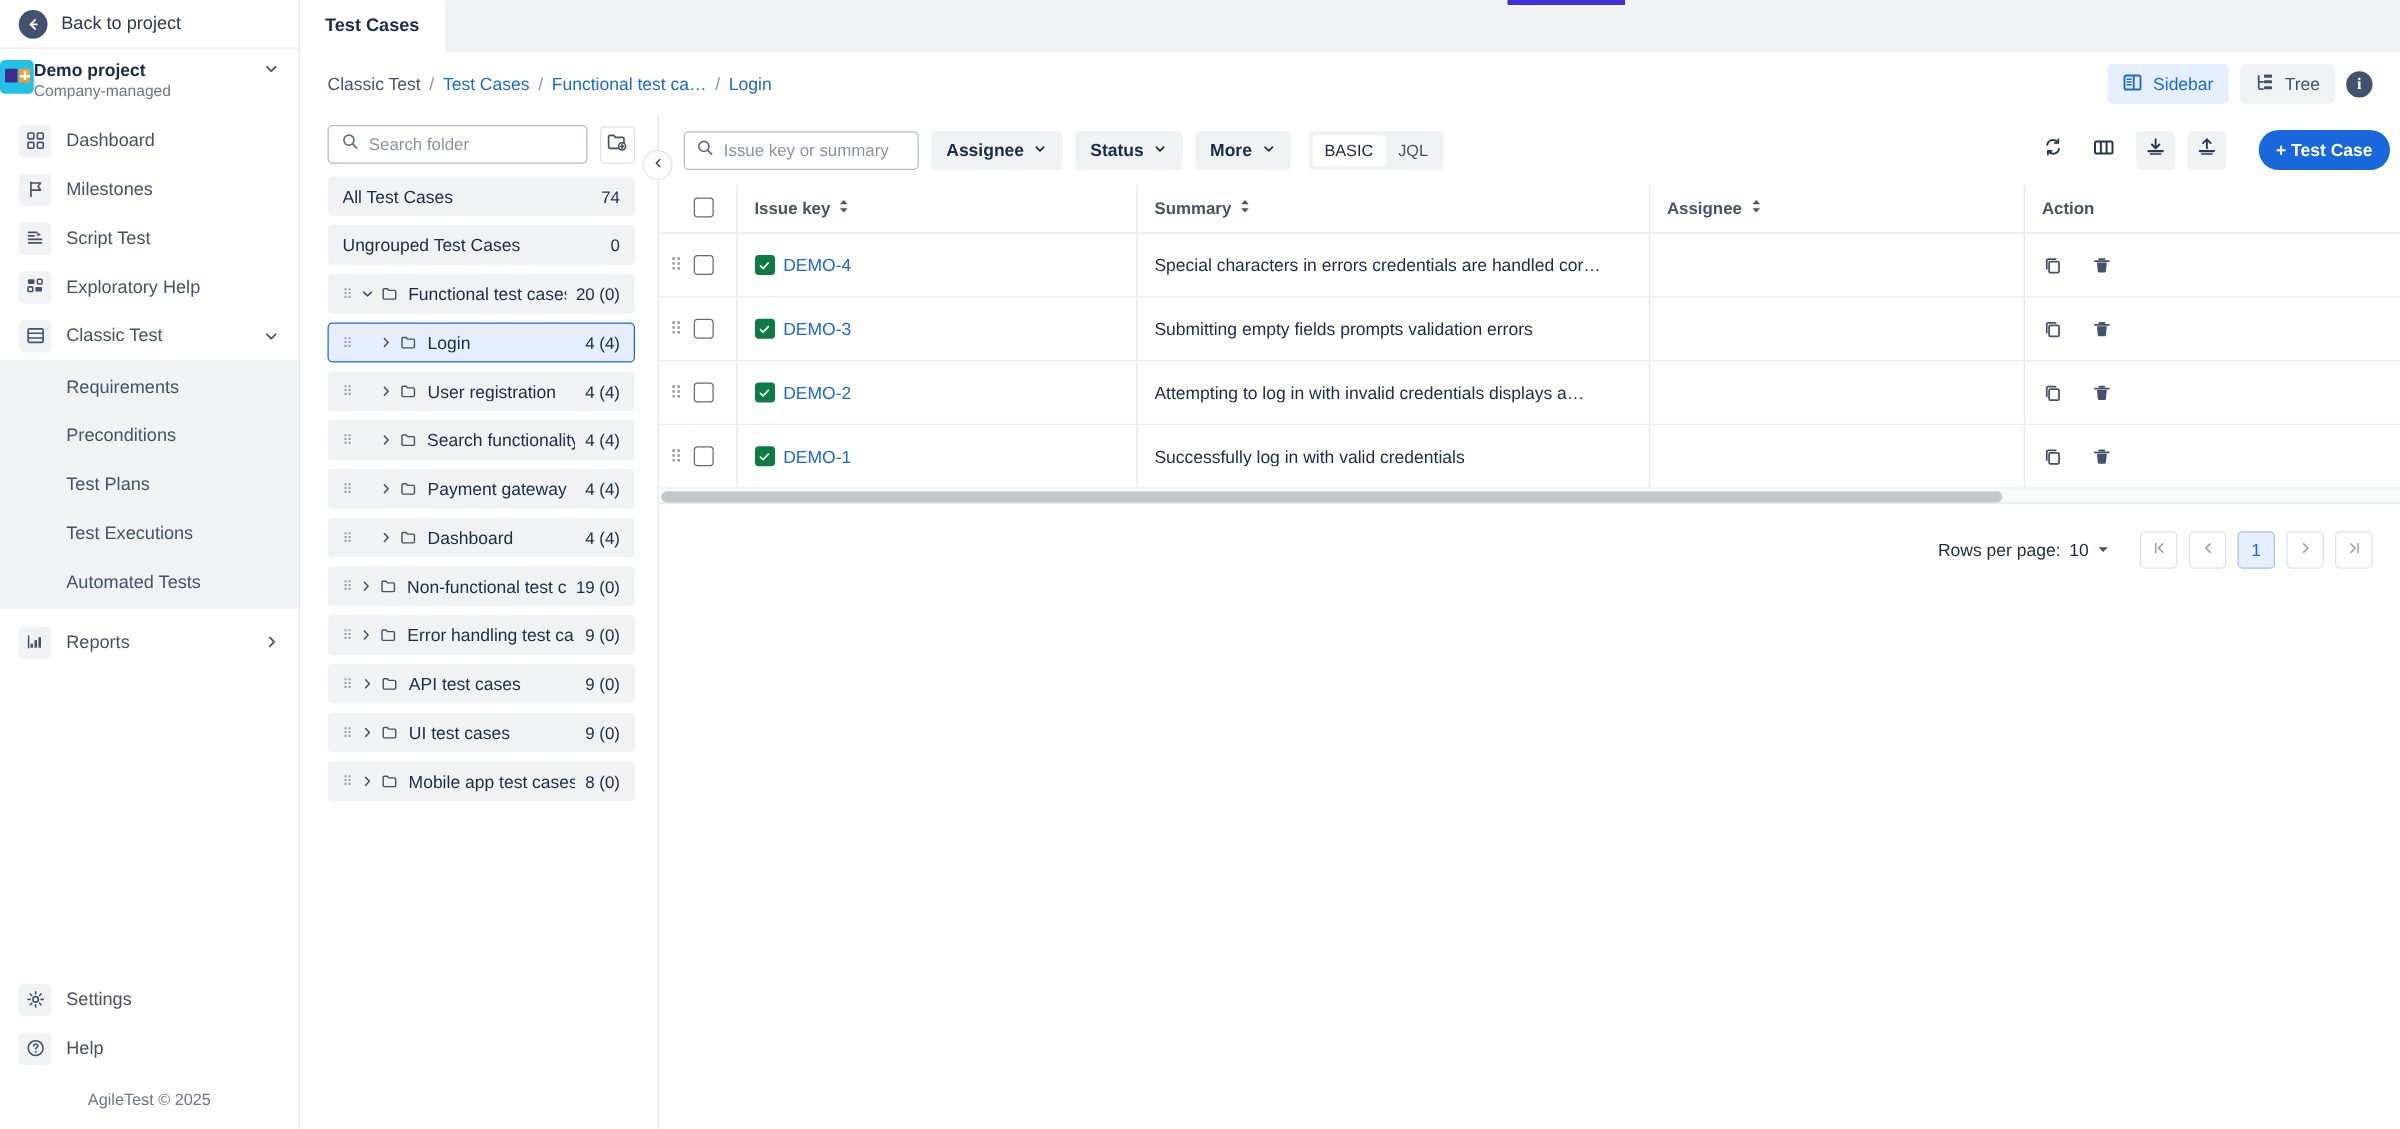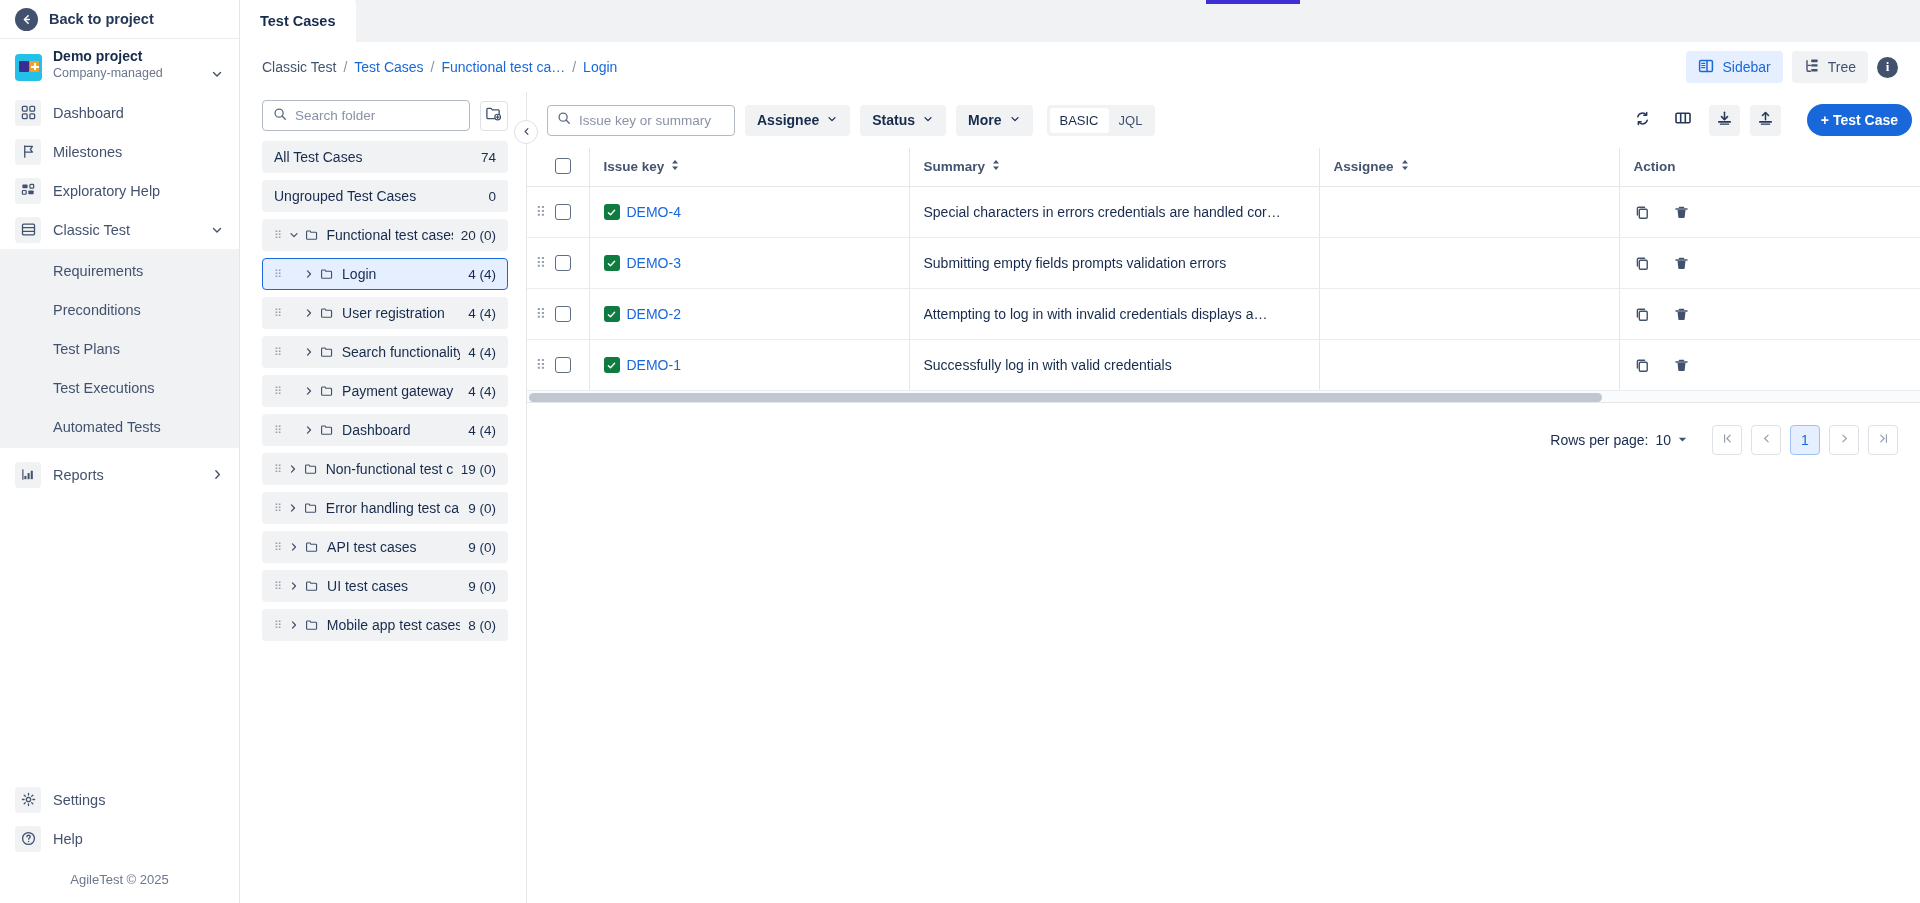--- a/index.html
+++ b/index.html
@@ -23,25 +23,25 @@
     height: 39px; display: flex; align-items: center; gap: 11px;
     padding: 0 15px; border-bottom: 1px solid #e9ebee;
   }
   .back-circle {
     width: 23px; height: 23px; border-radius: 50%;
     background: #42526e; color: #fff;
     display: flex; align-items: center; justify-content: center;
     flex: 0 0 23px;
   }
   .back-circle svg { display:block; }
-  .back-label { font-size: 14.5px; color: #253858; font-weight: 700; }
+  .back-label { font-size: 14.5px; color: #253858; font-weight: 400; }
 
   .project-row {
-    display: flex; align-items: flex-end; gap: 11px;
-    padding: 9px 15px 12px 15px;
+    display: flex; align-items: flex-start; 
+    padding: 9px 15px 12px 0;
   }
   .project-avatar {
     width: 27px; height: 27px; border-radius: 4px;
     background: #23c0e8; flex: 0 0 27px; position: relative; overflow: hidden;
   }
   .pa-left { position:absolute; left:4px; top:7px; width:10px; height:11px; background:#3b2d8f; border-radius:1px;}
   .pa-right { position:absolute; left:15px; top:7px; width:9px; height:11px; background:#f2a02c; border-radius:1px;}
   .pa-plus-v { position:absolute; left:19px; top:9px; width:2px; height:7px; background:#fff;}
   .pa-plus-h { position:absolute; left:16px; top:12px; width:8px; height:2px; background:#fff;}
   .project-text { flex: 1 1 auto; min-width: 0; }
@@ -304,20 +304,29 @@
       <div class="nav-item">
         <span class="nav-icon">
           <svg width="15" height="15" viewBox="0 0 16 16" fill="none">
               <path d="M4 2v12" stroke="#42526e" stroke-width="1.4" stroke-linecap="round"></path>
               <path d="M4 2.6h8.2L10 5.6l2.2 3H4" stroke="#42526e" stroke-width="1.4" stroke-linejoin="round"></path>
             </svg>
         </span>
         <span class="nav-label">Milestones</span>
       </div>
 
+      <div class="nav-item">
+        <span class="nav-icon">
+          <svg width="15" height="15" viewBox="0 0 16 16" fill="none">
+              <path d="M2 3h7M2 6h4.5M2 9h11M2 12h11" stroke="#42526e" stroke-width="1.5" stroke-linecap="round"></path>
+              <path d="M9.5 3.2v3.4l3-1.7z" fill="#42526e"></path>
+            </svg>
+        </span>
+        <span class="nav-label">Script Test</span>
+      </div>
 
       <div class="nav-item">
         <span class="nav-icon">
           <svg width="15" height="15" viewBox="0 0 16 16" fill="none">
               <rect x="1.5" y="1.5" width="5.5" height="4" rx="0.8" fill="#42526e"></rect>
               <rect x="9.5" y="1.5" width="4" height="4" rx="0.8" stroke="#42526e" stroke-width="1.3"></rect>
               <rect x="1.5" y="8" width="4" height="4" rx="0.8" stroke="#42526e" stroke-width="1.3"></rect>
               <rect x="7.8" y="8" width="5.7" height="4" rx="0.8" fill="#42526e"></rect>
             </svg>
         </span>

